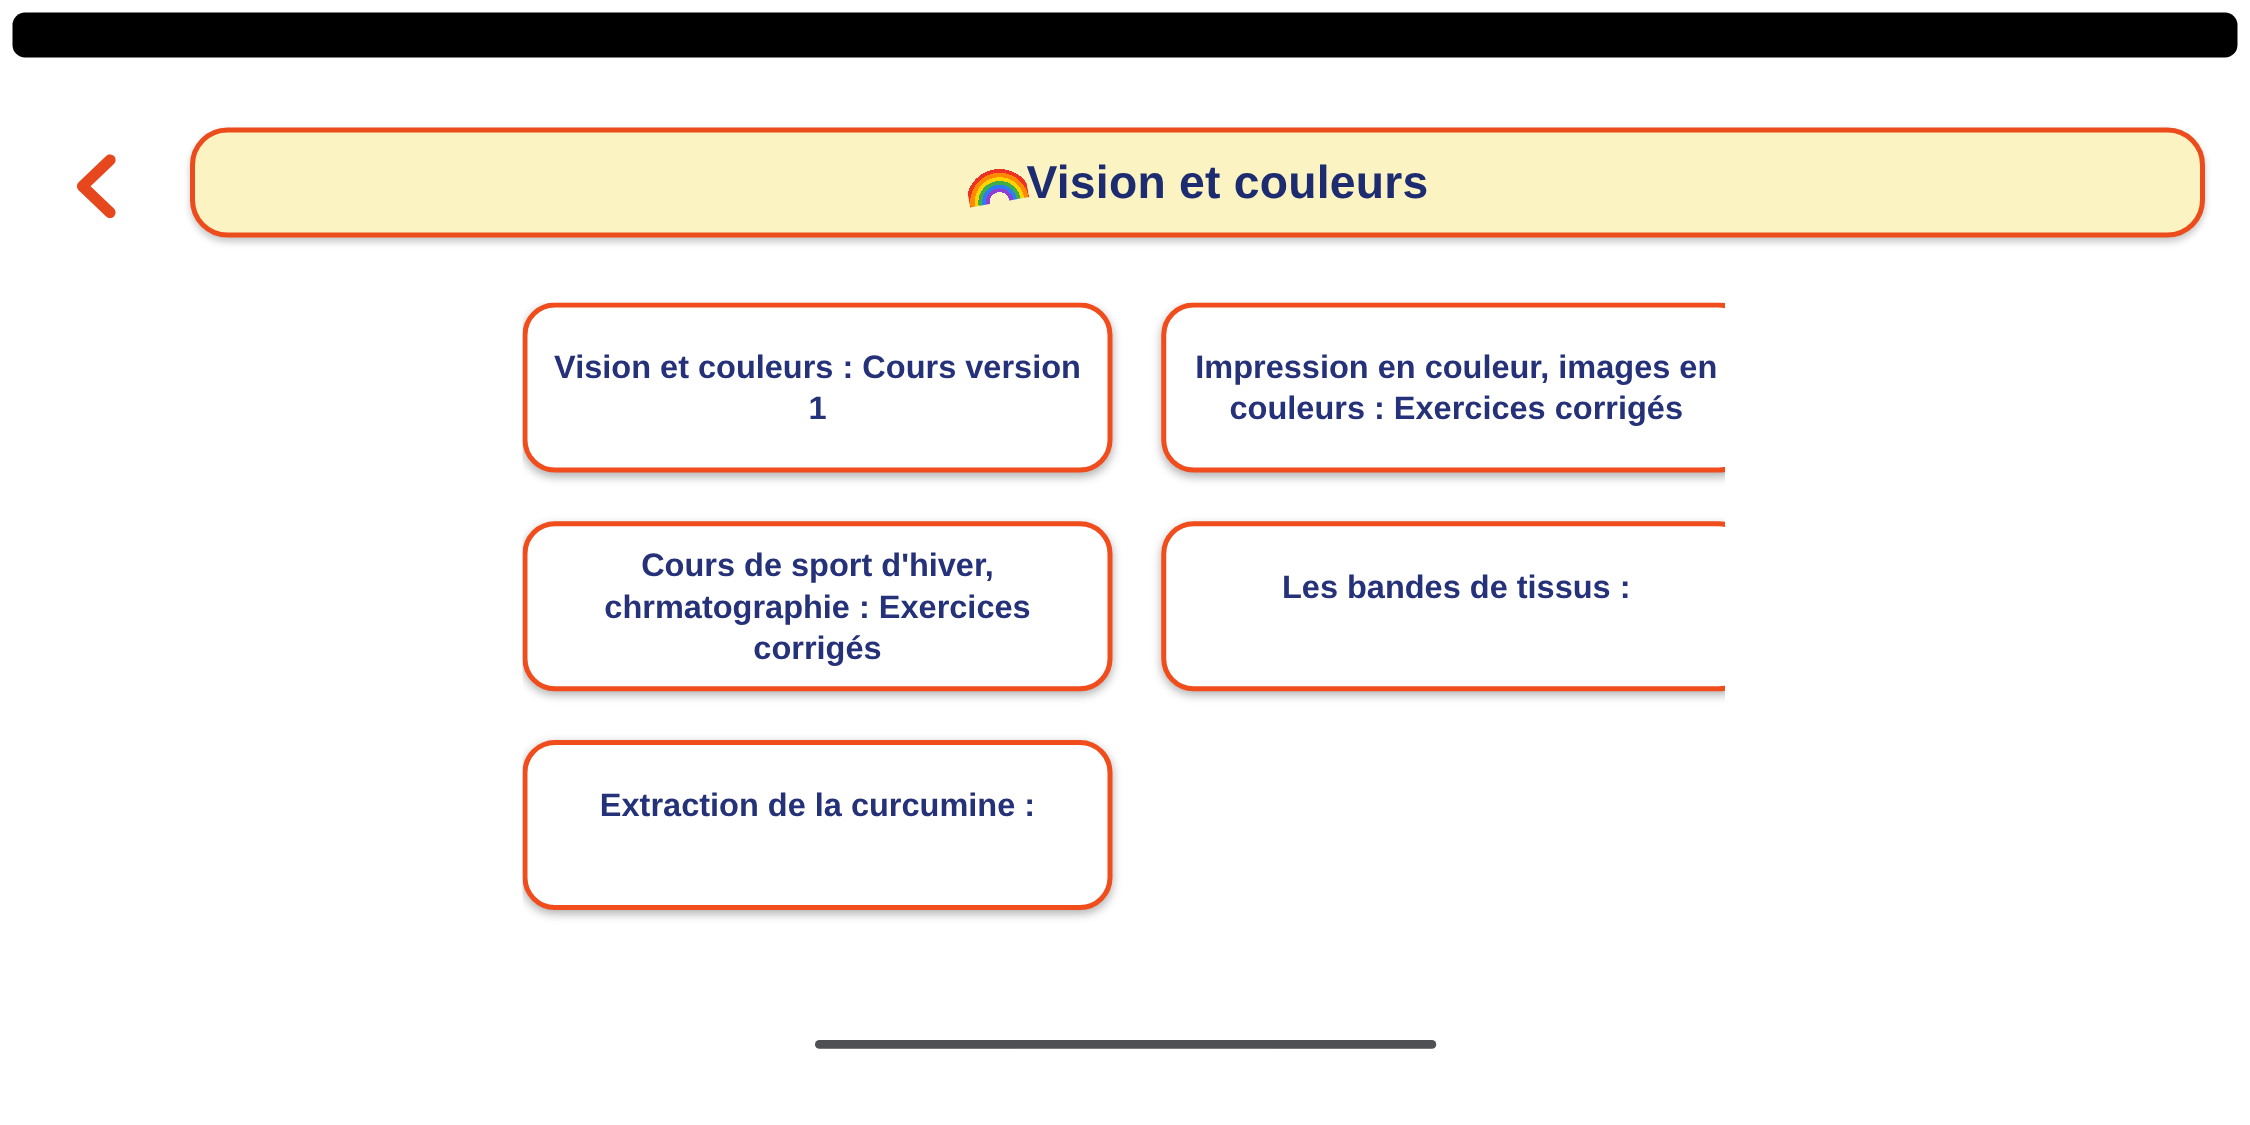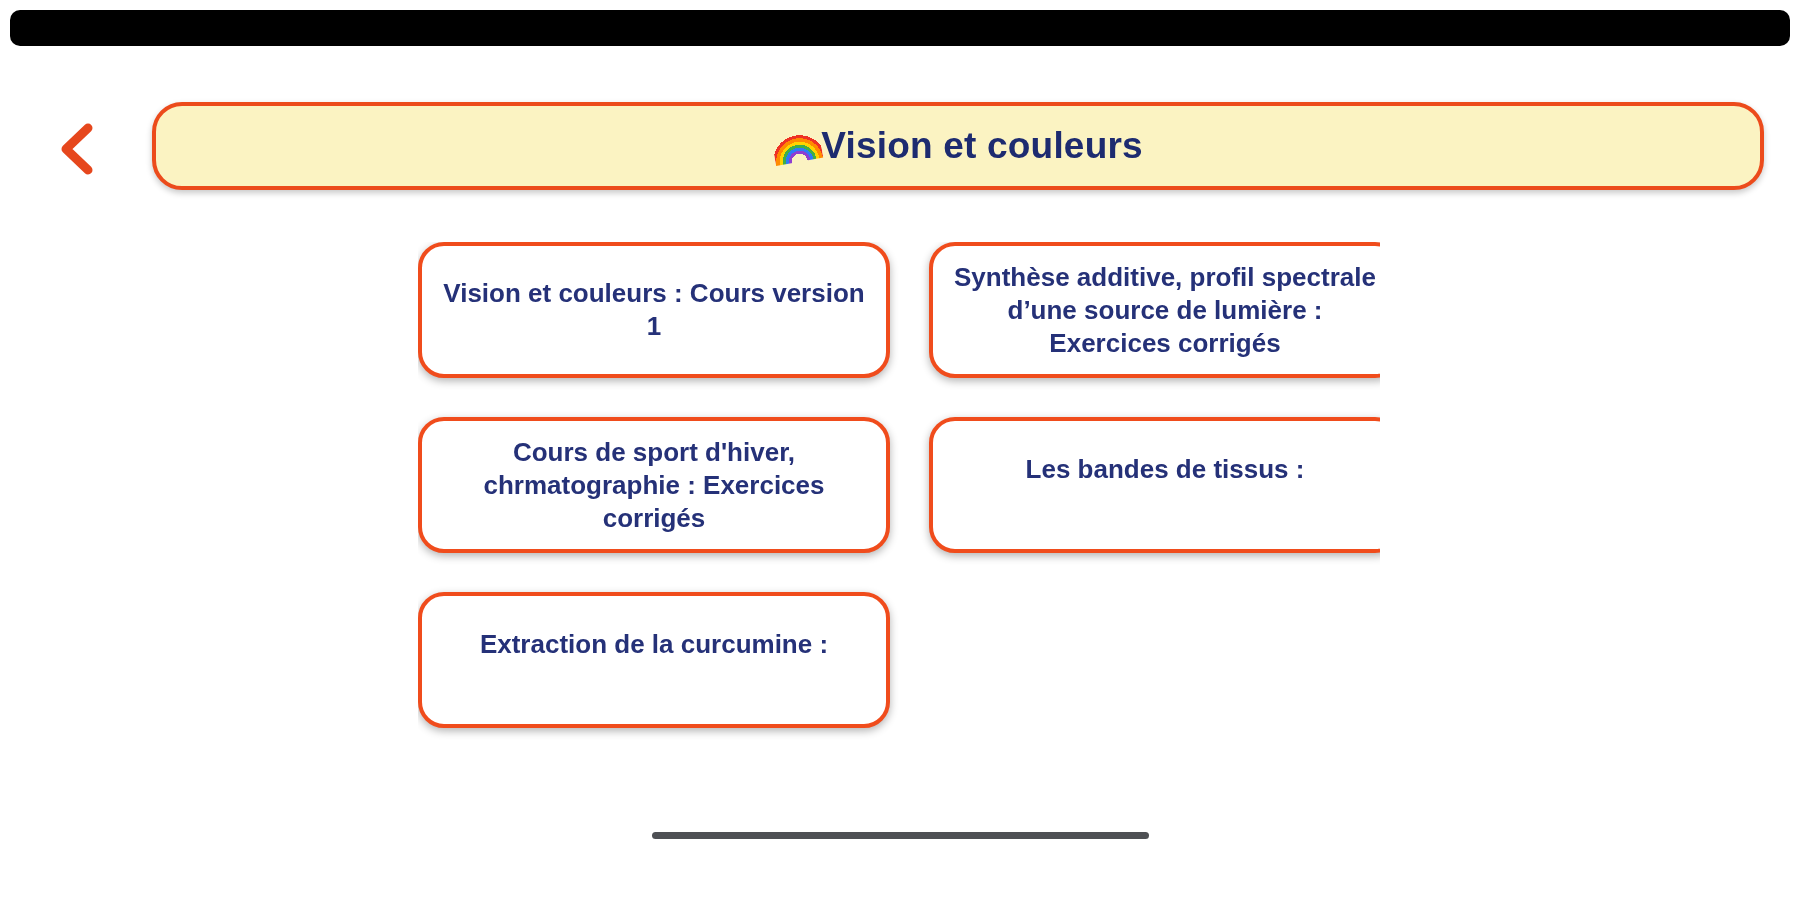--- a/index.html
+++ b/index.html
@@ -141,21 +141,21 @@
     <span class="rainbow"></span>
     <span class="title-text">Vision et couleurs</span>
   </div>
 
   <div class="menu-viewport">
     <div class="menu-grid">
       <div class="lesson-button">
         <span class="label">Vision et couleurs : Cours version 1</span>
       </div>
       <div class="lesson-button">
-        <span class="label">Synthèse additive, profil spectrale d’une source de lumière : Exercices corrigés</span>
+        <span class="label">Impression en couleur, images en couleurs : Exercices corrigés</span>
       </div>
       <div class="lesson-button">
         <span class="label">Cours de sport d'hiver, chrmatographie : Exercices corrigés</span>
       </div>
       <div class="lesson-button clipped">
         <span class="label">Les bandes de tissus :</span>
       </div>
       <div class="lesson-button clipped">
         <span class="label">Extraction de la curcumine :</span>
       </div>

